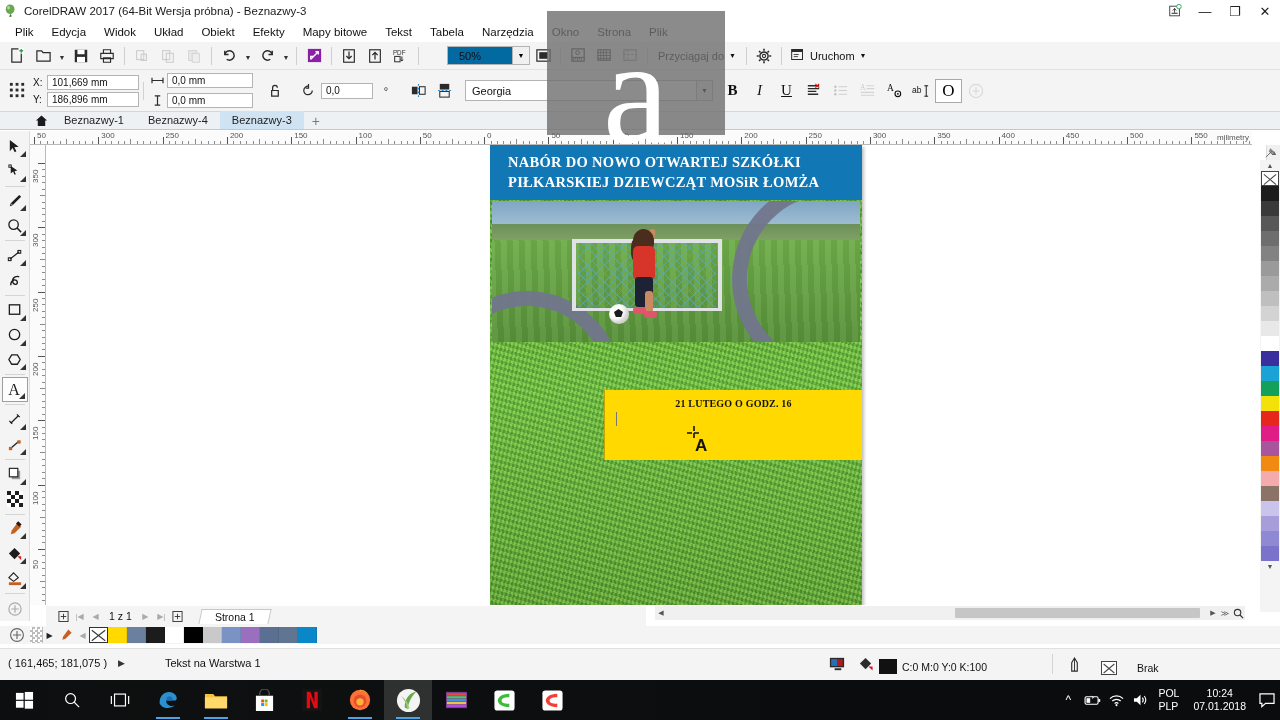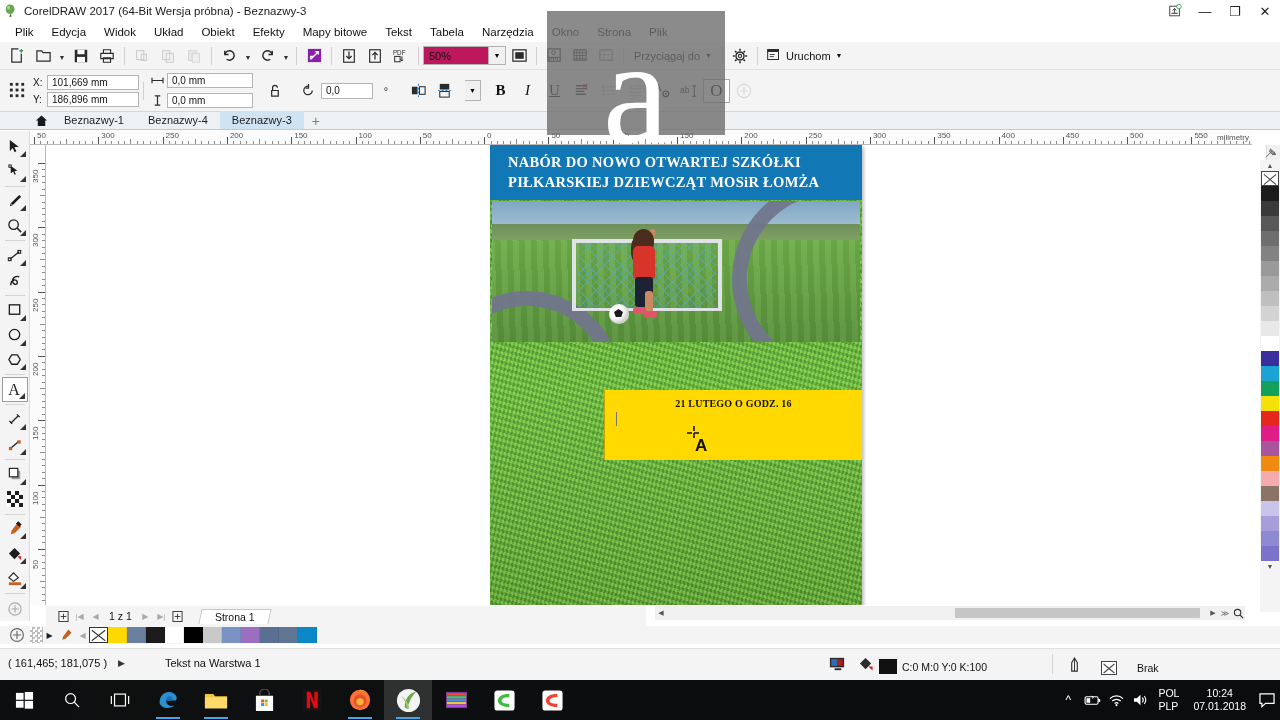--- a/index.html
+++ b/index.html
@@ -36,22 +36,22 @@
     display:flex; align-items:center; padding-left:4px; gap:0px;
   }
   .tbtn { width:26px; height:24px; display:flex; align-items:center; justify-content:center;
           font-size:13px; color:#2b2b2b; position:relative; }
   .tbtn.dis { opacity:0.32; }
   .tbtn.accent { color:#8b1fa9; }
   .caret { width:12px; height:24px; display:flex; align-items:flex-end; justify-content:center;
            font-size:7px; color:#333; padding-bottom:7px; }
   .tsep { width:1px; height:18px; background:#d0d0d0; margin:0 4px; }
   .zoombox {
-    width:66px; height:19px; border:1px solid #b4b4b4; background:#be185d;
-    font-size:11px; color:#111; display:flex; align-items:center; padding-left:5px;
+    width:66px; height:19px; border:1px solid #b4b4b4; background:#0369a1;
+    font-size:11px; color:#111; display:flex; align-items:center; padding-left:11px;margin-left:24px;
   }
   .zoomdrop { width:17px; height:19px; border:1px solid #b4b4b4; border-left:none; background:#f0f0f0;
               display:flex; align-items:center; justify-content:center; font-size:7px; }
   .snapbtn { font-size:11px; color:#111; padding:2px 6px; display:flex; align-items:center; gap:5px; }
   .runbtn { font-size:11px; color:#111; padding:2px 4px; display:flex; align-items:center; gap:5px; }
 
   
   .toolbar2 {
     position:absolute; left:0; top:70px; width:1280px; height:42px;
     background:#f4f4f4; border-bottom:1px solid #cfd8de;
@@ -567,20 +567,21 @@
         </svg>
     </div>
     <div class="tbtn">
       <svg width="17" height="17" viewBox="0 0 18 18">
           <rect x="4" y="2" width="10" height="6" fill="#2b2b2b"></rect>
           <rect x="4" y="10" width="10" height="6" fill="none" stroke="#2b2b2b" stroke-width="1.1"></rect>
           <path d="M2 9 h14" stroke="#2b8fd0" stroke-width="1.2" stroke-dasharray="2 2"></path>
         </svg>
     </div>
     <div style="width:8px"></div>
+    <div class="fontbox">Georgia</div>
     <div class="fontdrop">▼</div>
     <div style="width:6px"></div>
     <div class="fmtbtn" style="font-weight:bold; font-family:'Liberation Serif',serif">B</div>
     <div class="fmtbtn" style="font-style:italic; font-family:'Liberation Serif',serif">I</div>
     <div class="fmtbtn" style="text-decoration:underline; font-family:'Liberation Serif',serif">U</div>
     <div class="fmtbtn">
       <svg width="17" height="17" viewBox="0 0 18 18">
           <path d="M3 4 h12 M3 7 h12 M3 10 h9 M3 13 h11" stroke="#2b2b2b" stroke-width="1.4"></path>
           <path d="M11 2 l4 4 M15 2 l-4 4" stroke="#d01b1b" stroke-width="1.2"></path>
         </svg>

